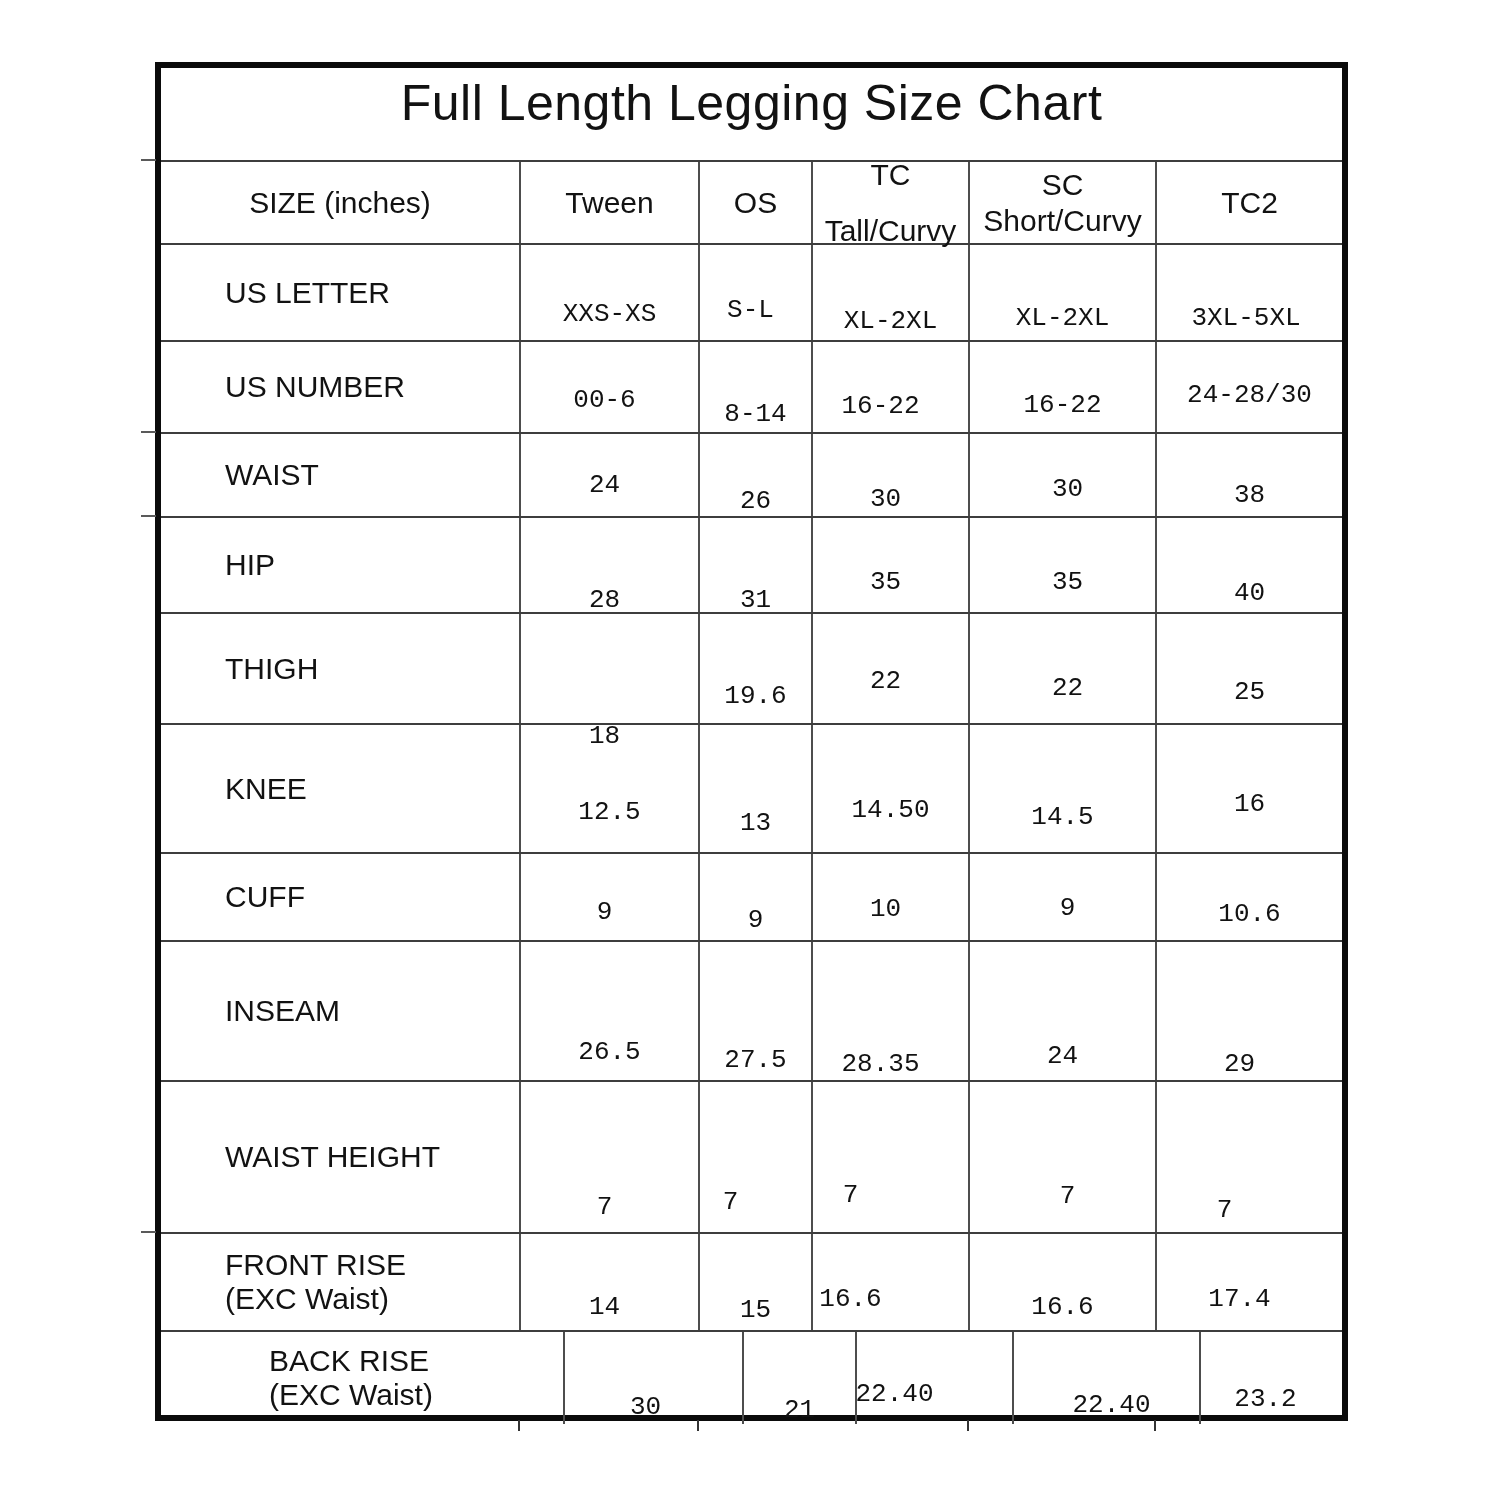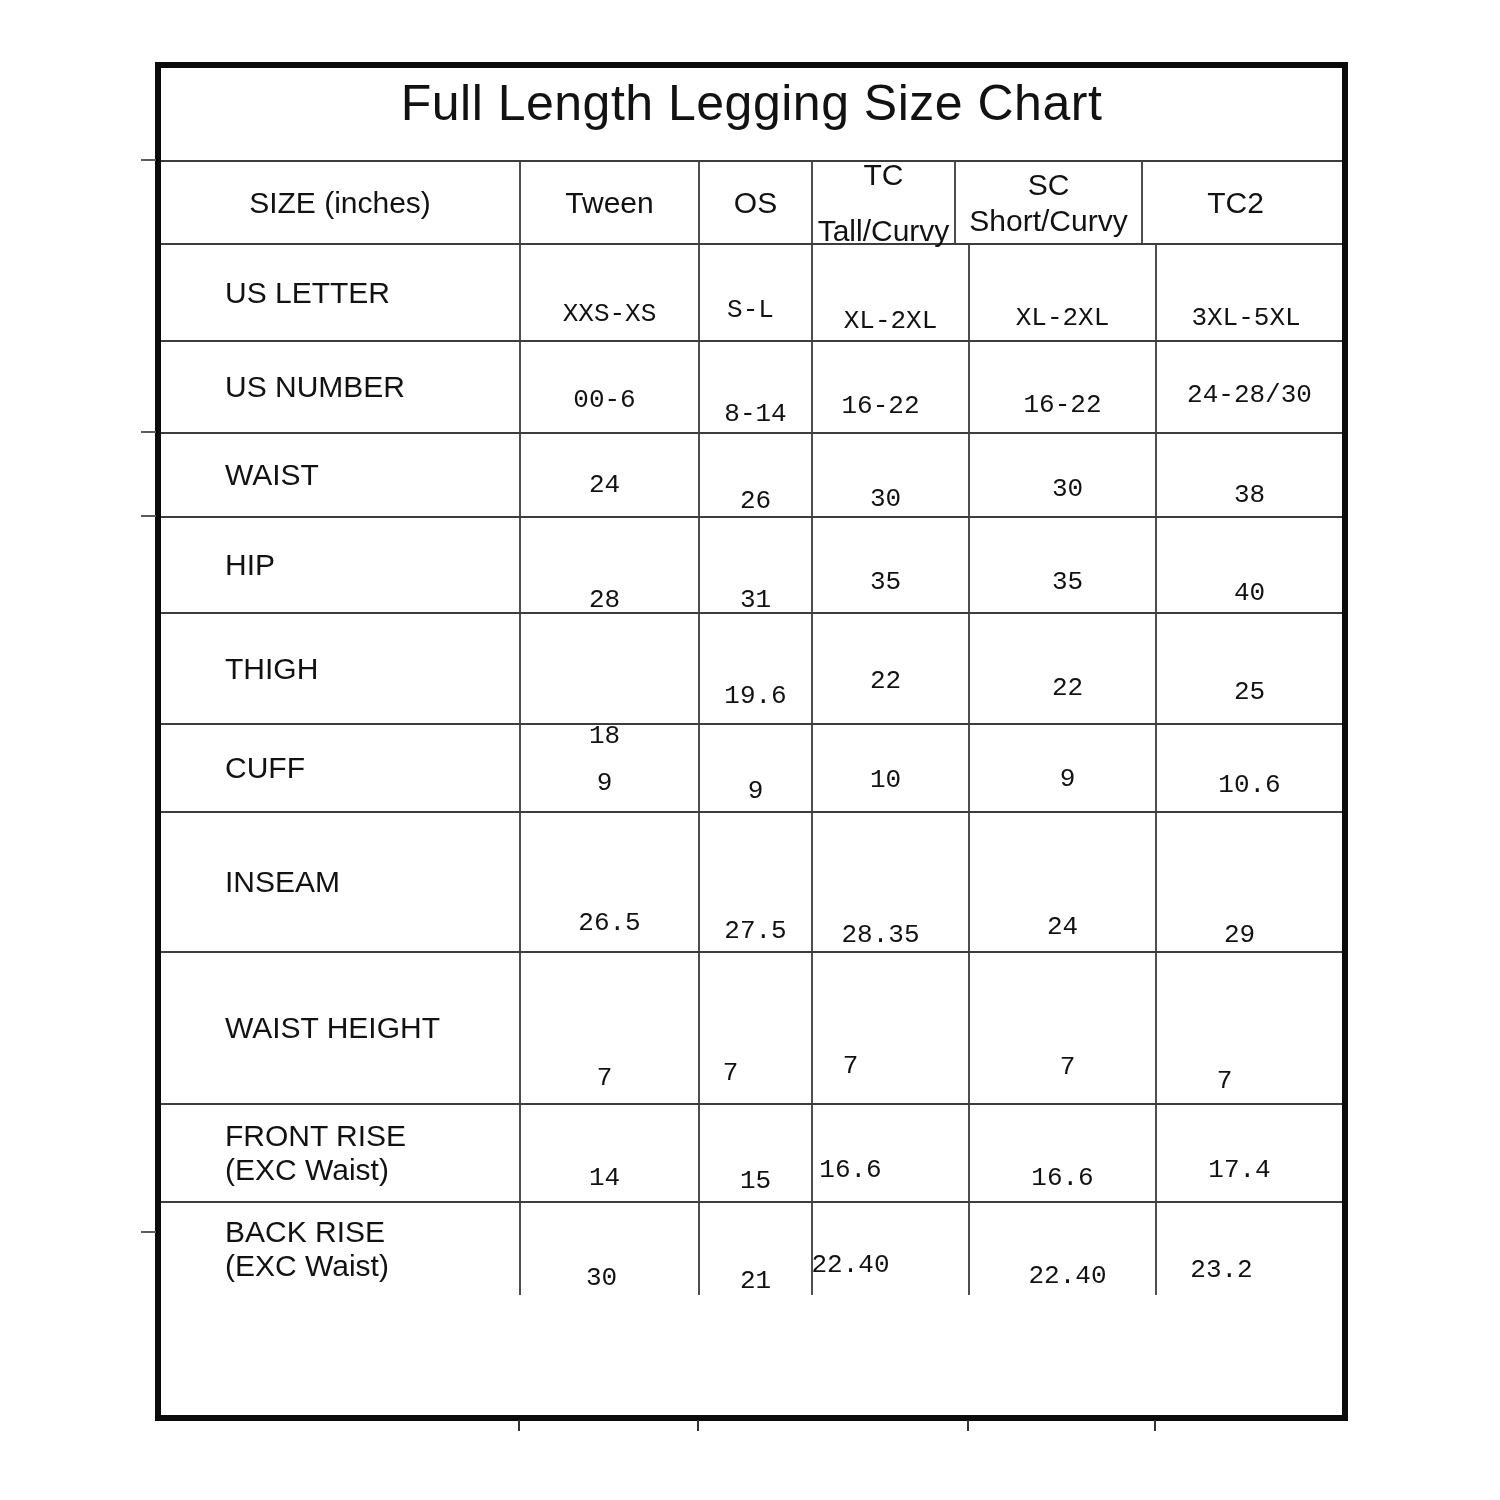--- a/index.html
+++ b/index.html
@@ -78,21 +78,21 @@
         <div class="row header-row" style="height: 83px;">
           <div class="cell header-cell" style="width: 358px;">
             <div>SIZE (inches)</div>
           </div>
           <div class="cell header-cell" style="width: 179px;">
             <div>Tween</div>
           </div>
           <div class="cell header-cell" style="width: 113px;">
             <div>OS</div>
           </div>
-          <div class="cell header-cell" style="width: 143px; gap: 20px;">
+          <div class="cell header-cell" style="width: 157px; gap: 20px;">
             <div>TC</div>
             <div>Tall/Curvy</div>
           </div>
           <div class="cell header-cell" style="width: 187px;">
             <div>SC</div>
             <div>Short/Curvy</div>
           </div>
           <div class="cell header-cell" style="width: 187px;">
             <div>TC2</div>
           </div>
@@ -190,20 +190,40 @@
           <div class="cell value-cell" style="width: 157px;">
             <span class="value" style="transform: translate(calc(-50% - 5px), calc(-50% + 12px));">22</span>
           </div>
           <div class="cell value-cell" style="width: 187px;">
             <span class="value" style="transform: translate(calc(-50% + 5px), calc(-50% + 19px));">22</span>
           </div>
           <div class="cell value-cell" style="width: 187px;">
             <span class="value" style="transform: translate(calc(-50% + 0px), calc(-50% + 23px));">25</span>
           </div>
         </div>
+        <div class="row" style="height: 129px;">
+          <div class="cell label-cell" style="width: 358px;">
+            <div>KNEE</div>
+          </div>
+          <div class="cell value-cell" style="width: 179px;">
+            <span class="value" style="transform: translate(calc(-50% + 0px), calc(-50% + 23px));">12.5</span>
+          </div>
+          <div class="cell value-cell" style="width: 113px;">
+            <span class="value" style="transform: translate(calc(-50% + 0px), calc(-50% + 34px));">13</span>
+          </div>
+          <div class="cell value-cell" style="width: 157px;">
+            <span class="value" style="transform: translate(calc(-50% + 0px), calc(-50% + 21px));">14.50</span>
+          </div>
+          <div class="cell value-cell" style="width: 187px;">
+            <span class="value" style="transform: translate(calc(-50% + 0px), calc(-50% + 28px));">14.5</span>
+          </div>
+          <div class="cell value-cell" style="width: 187px;">
+            <span class="value" style="transform: translate(calc(-50% + 0px), calc(-50% + 15px));">16</span>
+          </div>
+        </div>
         <div class="row" style="height: 88px;">
           <div class="cell label-cell" style="width: 358px;">
             <div>CUFF</div>
           </div>
           <div class="cell value-cell" style="width: 179px;">
             <span class="value" style="transform: translate(calc(-50% - 5px), calc(-50% + 15px));">9</span>
           </div>
           <div class="cell value-cell" style="width: 113px;">
             <span class="value" style="transform: translate(calc(-50% + 0px), calc(-50% + 23px));">9</span>
           </div>
@@ -271,21 +291,21 @@
           <div class="cell value-cell" style="width: 157px;">
             <span class="value" style="transform: translate(calc(-50% - 40px), calc(-50% + 17px));">16.6</span>
           </div>
           <div class="cell value-cell" style="width: 187px;">
             <span class="value" style="transform: translate(calc(-50% + 0px), calc(-50% + 25px));">16.6</span>
           </div>
           <div class="cell value-cell" style="width: 187px;">
             <span class="value" style="transform: translate(calc(-50% - 10px), calc(-50% + 17px));">17.4</span>
           </div>
         </div>
-        <div class="row" style="height: 94px;">
+        <div class="row" style="height: 94px; padding-left: 44px;">
           <div class="cell label-cell" style="width: 358px;">
             <div>BACK RISE</div>
             <div>(EXC Waist)</div>
           </div>
           <div class="cell value-cell" style="width: 179px;">
             <span class="value" style="transform: translate(calc(-50% - 8px), calc(-50% + 29px));">30</span>
           </div>
           <div class="cell value-cell" style="width: 113px;">
             <span class="value" style="transform: translate(calc(-50% + 0px), calc(-50% + 32px));">21</span>
           </div>

